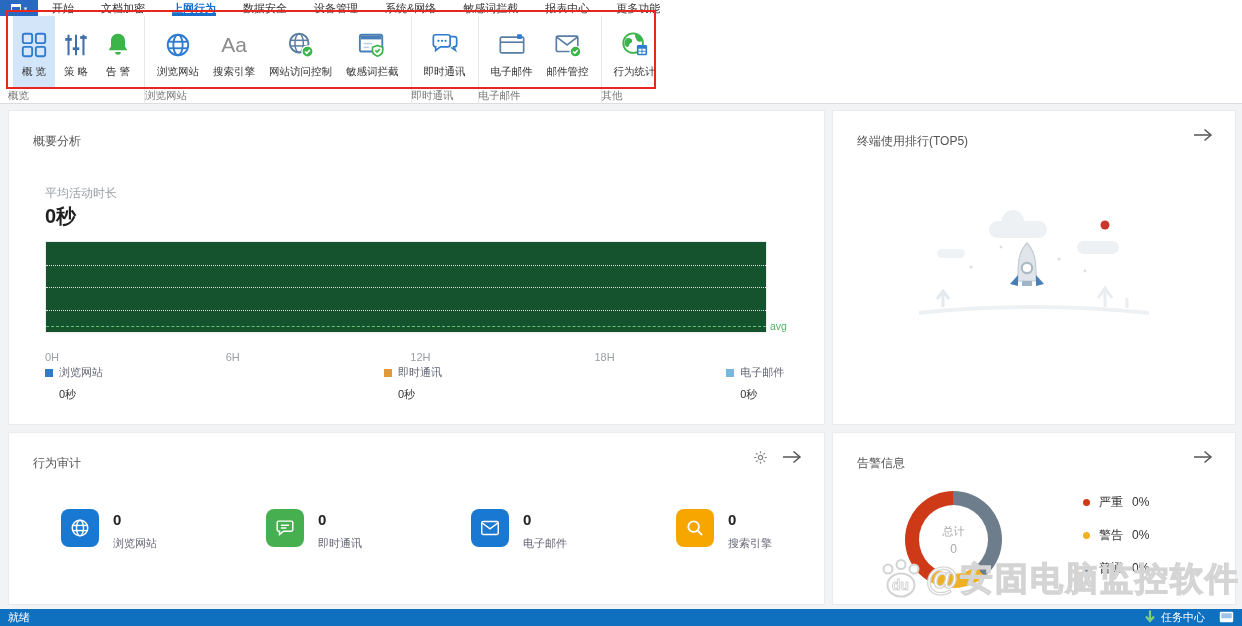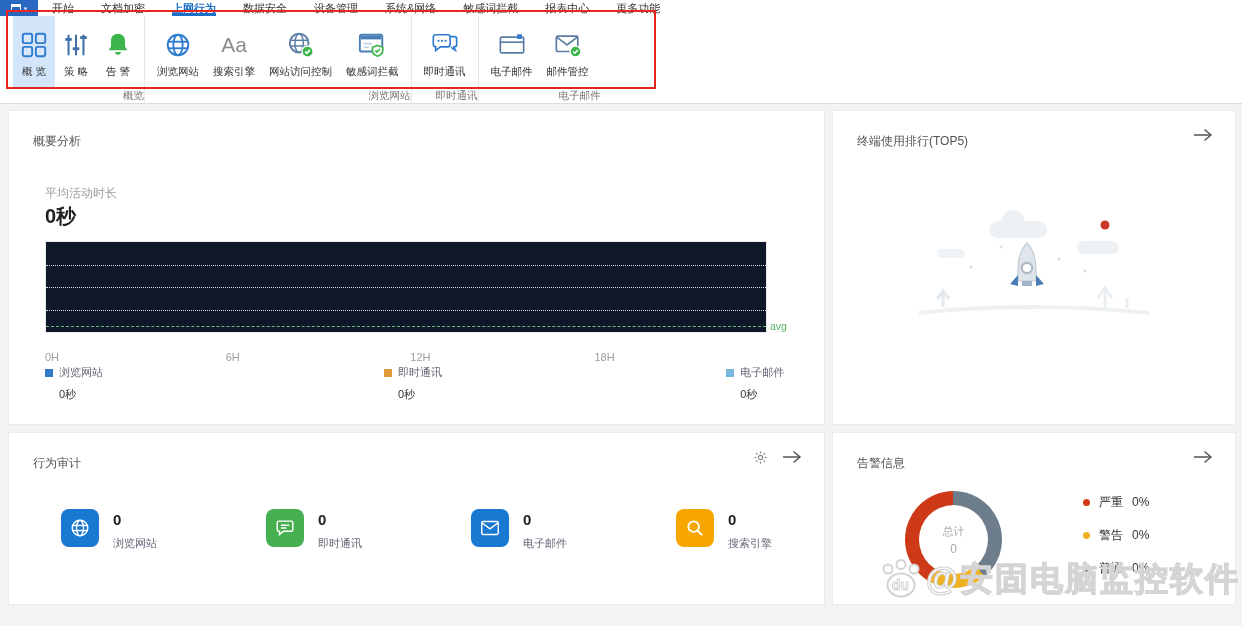--- a/index.html
+++ b/index.html
@@ -25,37 +25,37 @@
   .ribbon { display:flex; height:88px; padding-left:8px; }
   .rgroup { display:flex; flex-direction:column; border-right:1px solid #e6e6e6; }
   .rgroup:last-child { border-right:none; }
   .ritems { flex:1; display:flex; align-items:stretch; padding:0 5px; }
   .ritem { display:flex; flex-direction:column; align-items:center; justify-content:center;
     padding:4px 7px 2px; cursor:pointer; min-width:40px; }
   .ritem.active { background:#d3e5f8; }
   .ricon { height:34px; display:flex; align-items:center; justify-content:center; }
   .rlabel { font-size:10.5px; color:#333; white-space:nowrap; margin-top:3px; }
   .aa-glyph { font-size:21px; color:#8c8c8c; font-weight:400; line-height:1; }
-  .rgroup-label { height:16px; text-align:right; font-size:10.5px; color:#777; line-height:14px; }
+  .rgroup-label { height:16px; text-align:left; font-size:10.5px; color:#777; line-height:14px; }
   .red-box { position:absolute; left:6px; top:10px; width:650px; height:79px;
     border:2px solid #e8261d; pointer-events:none; z-index:5; }
 
   
   .main { position:absolute; left:8px; top:110px; display:grid;
     grid-template-columns:817px 404px; grid-template-rows:315px 173px; gap:7px; }
   .card { background:#fff; border:1px solid #e9ebed; position:relative; }
   .card-title { position:absolute; left:24px; top:22px; font-size:12px; color:#555; }
   .card-actions { position:absolute; right:22px; top:16px; display:flex; align-items:center; gap:14px; }
   .icon-btn { cursor:pointer; display:flex; align-items:center; }
 
   
   .metric-label { position:absolute; left:36px; top:74px; font-size:12px; color:#9aa0a6; }
   .metric-value { position:absolute; left:36px; top:92px; font-size:20px; font-weight:bold; color:#1f1f1f; }
   .chartbox { position:absolute; left:36px; top:130px; width:722px; height:92px;
-    border:1px solid #ececec; background:#0f172a; }
+    border:1px solid #ececec; background:#14532d; }
   .gline { position:absolute; left:0; right:0; border-top:1px dotted #e1e1e1; }
   .avgline { position:absolute; left:0; right:0; bottom:5px; border-top:1px dashed #6abf73; }
   .avg-label { position:absolute; left:100%; bottom:0; margin-left:4px; font-size:10.5px; color:#54b364; }
   .xticks { position:absolute; left:36px; top:240px; width:722px; height:14px; font-size:11px; color:#9aa0a6; }
   .xticks span { position:absolute; }
   .xt0 { left:0; }
   .xt1 { left:26%; transform:translateX(-50%); }
   .xt2 { left:52%; transform:translateX(-50%); }
   .xt3 { left:77.5%; transform:translateX(-50%); }
   .s-legend { position:absolute; top:254px; left:0; right:0; height:44px; }
@@ -256,20 +256,39 @@
                 <circle cx="23" cy="22" r="5.8" fill="#3bb44a" stroke="#fff" stroke-width="1.4"></circle>
                 <path d="M20.5 22l1.8 1.8 3.2-3.4" stroke="#fff" stroke-width="1.7"></path>
               </svg>
               </span>
             <span class="rlabel">邮件管控</span>
           </div>
         </div>
         <div class="rgroup-label">电子邮件</div>
       </div>
 
+      <div class="rgroup">
+        <div class="ritems">
+          <div class="ritem">
+            <span class="ricon">
+              <svg width="28" height="28" viewBox="0 0 30 30">
+                <circle cx="13" cy="13" r="10.5" fill="#fff" stroke="#3bb44a" stroke-width="2"></circle>
+                <path d="M5.5 8c3-1.5 6.5 0 6.5 2.5s-3 2.5-3.5 5-3.5 2-4.5-1c-.5-2.5.3-5 1.5-6.5z" fill="#3bb44a"></path>
+                <path d="M16 3.5c3.5 1 6 3.5 7 7-2 2-5.5 1-6.5-1.5s-2.5-4-0.5-5.5z" fill="#3bb44a"></path>
+                <rect x="17" y="15" width="11" height="11" rx="1.5" fill="#2f7bd0"></rect>
+                <rect x="18.8" y="19" width="7.4" height="5.4" fill="#fff"></rect>
+                <line x1="22.5" y1="19" x2="22.5" y2="24.4" stroke="#2f7bd0" stroke-width="1"></line>
+                <line x1="18.8" y1="21.7" x2="26.2" y2="21.7" stroke="#2f7bd0" stroke-width="1"></line>
+              </svg>
+              </span>
+            <span class="rlabel">行为统计</span>
+          </div>
+        </div>
+        <div class="rgroup-label">其他</div>
+      </div>
     </div>
 
     <div class="red-box"></div>
   </div>
 
   <div class="main">
 
     <div class="card">
       <div class="card-title">概要分析</div>
       <div class="metric-label">平均活动时长</div>
@@ -464,14 +483,29 @@
         <circle cx="10" cy="11" r="4.5"></circle>
           <circle cx="23" cy="6.5" r="4.5"></circle>
           <circle cx="36" cy="11" r="4.5"></circle>
         <ellipse cx="23" cy="27" rx="13.5" ry="11.5"></ellipse>
       </svg>
       <span class="du">du</span>
     </span>
     <span class="wm-text">@安固电脑监控软件</span>
   </div>
 
+  <div class="statusbar">
+    <span>就绪</span>
+    <div class="sb-right">
+      <span>
+        <svg width="10" height="13" viewBox="0 0 10 13" fill="none" stroke="#7fd07f" stroke-width="2.2">
+          <path d="M5 0.5v8.5M1 6.5L5 11l4-4.5"></path>
+          </svg></span>
+      <span class="sb-task">任务中心</span>
+      <span style="margin-left:8px">
+        <svg width="15" height="12" viewBox="0 0 15 12">
+          <rect x="0.8" y="0.8" width="13.4" height="10.4" rx="1.2" fill="#fff"></rect>
+          <rect x="2.3" y="2.3" width="10.4" height="5" fill="#9cc4e8"></rect>
+          </svg></span>
+    </div>
+  </div>
 
 </div>
 
 </body></html>

